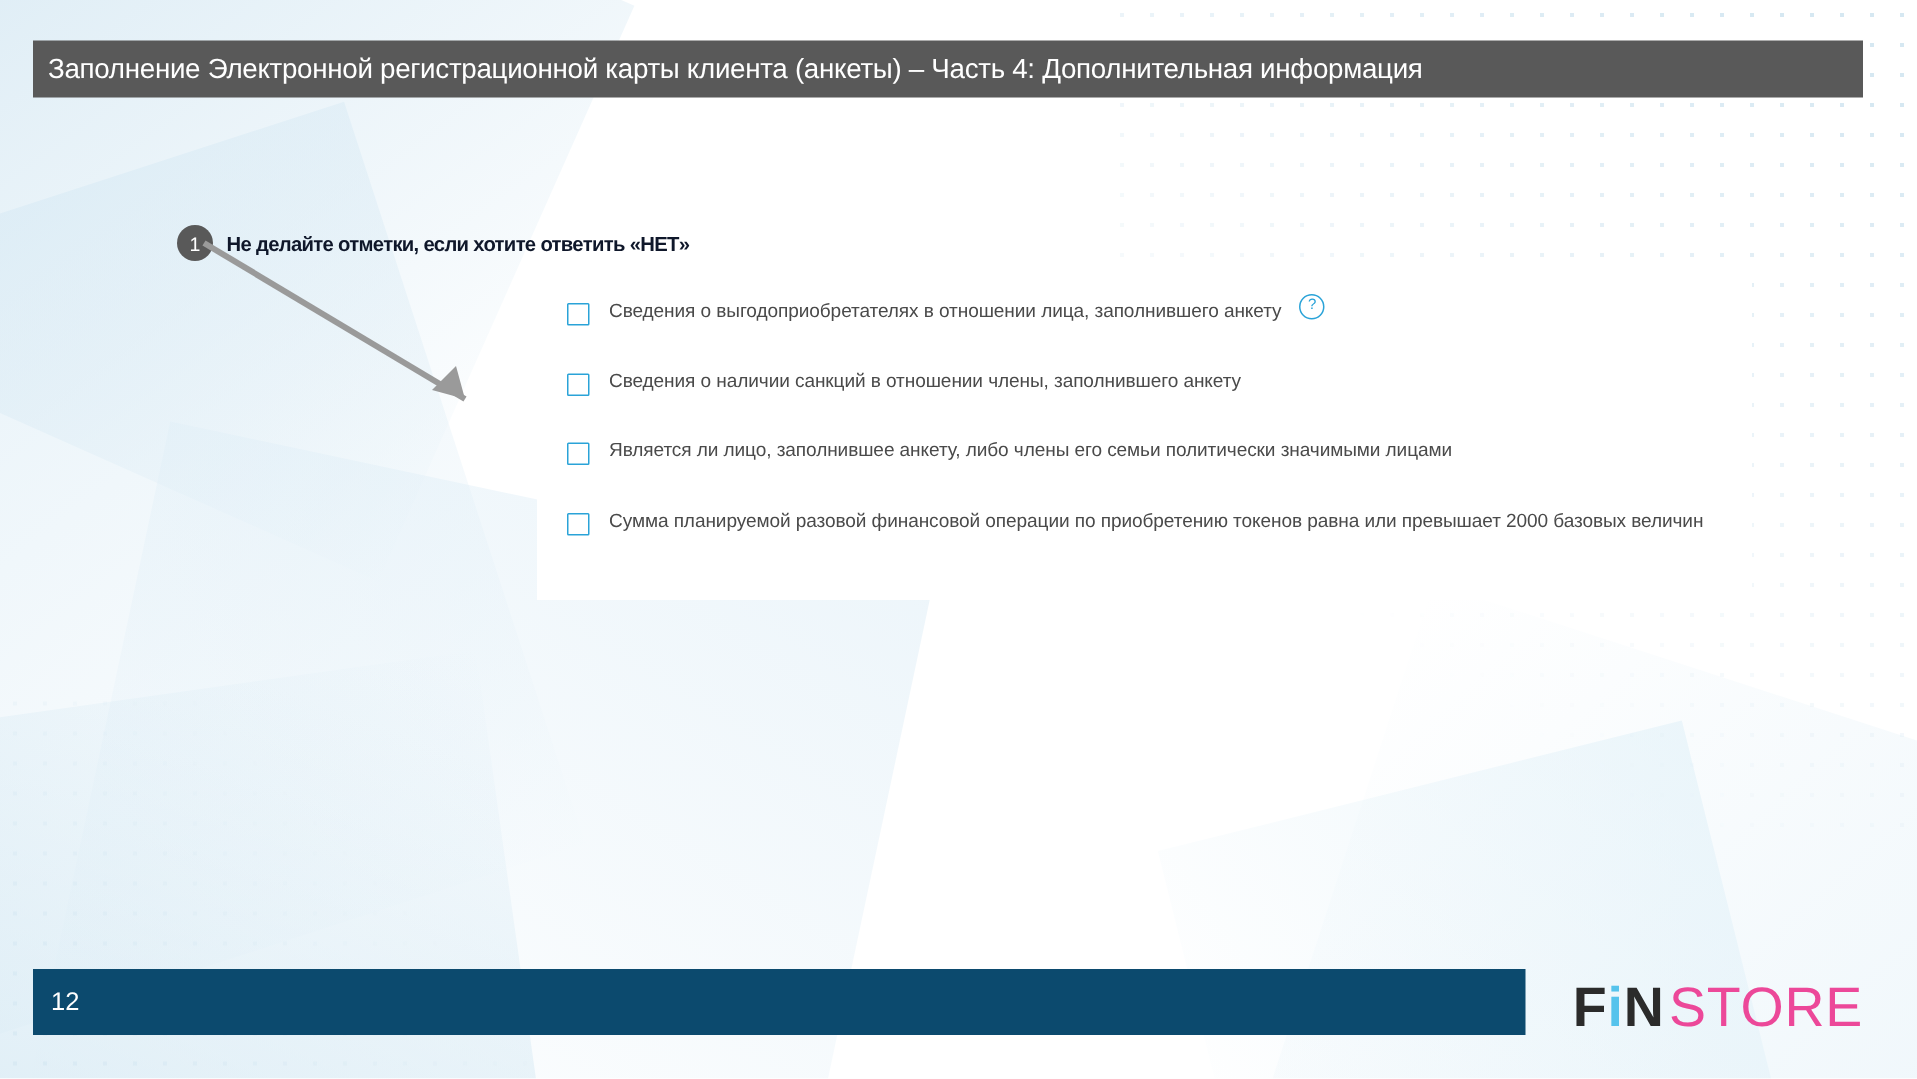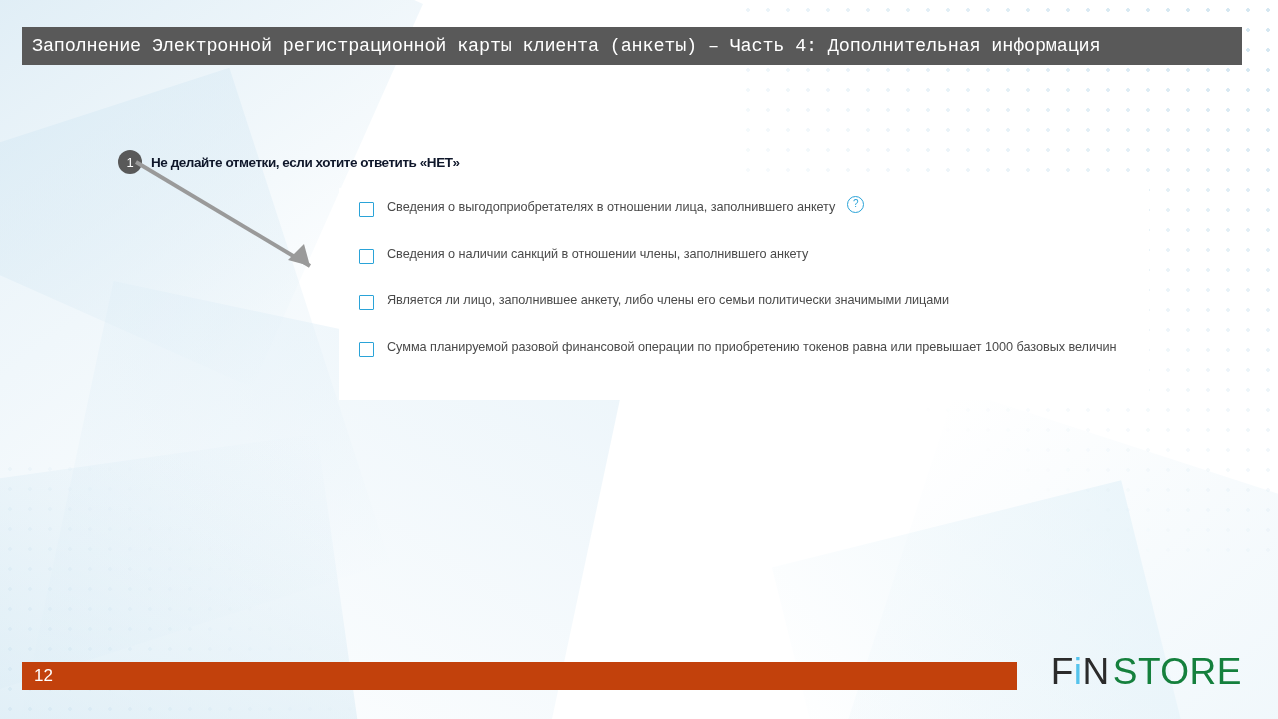--- a/index.html
+++ b/index.html
@@ -95,21 +95,21 @@
     background: #595959;
     display: flex;
     align-items: center;
   }
   .title-bar .title-text {
     color: #ffffff;
     font-size: 18.5px;
     letter-spacing: -0.2px;
     padding-left: 10px;
     white-space: nowrap;
-    font-family: Liberation Mono, monospace;
+    font-family: Liberation Sans, sans-serif;
   }
 
   
   .callout {
     position: absolute;
     left: 118px;
     top: 150px;
     display: flex;
     align-items: center;
     gap: 9px;
@@ -138,21 +138,21 @@
     left: 132px;
     top: 158px;
     width: 210px;
     height: 130px;
     pointer-events: none;
   }
 
   
   .form-card {
     position: absolute;
-    left: 339px;
+    left: 358px;
     top: 188px;
     width: 810px;
     background: #ffffff;
     box-shadow: 0 0 0 0 rgba(0,0,0,0);
     padding: 12px 0 14px 0;
   }
   .check-row {
     display: flex;
     align-items: flex-start;
     padding: 0 16px 0 20px;
@@ -192,49 +192,49 @@
     cursor: pointer;
     font-family: "Liberation Sans", sans-serif;
   }
 
   
   .footer-bar {
     position: absolute;
     left: 22px;
     bottom: 29px;
     width: 995px;
-    height: 28px;
-    background: #c2410c;
+    height: 44px;
+    background: #0c4a6e;
     display: flex;
     align-items: center;
   }
   .page-number {
     color: #ffffff;
     font-size: 17px;
     padding-left: 12px;
     font-family: "Liberation Sans", sans-serif;
   }
   .brand {
     position: absolute;
     right: 36px;
     bottom: 26px;
     display: flex;
     align-items: baseline;
     font-size: 37px;
     letter-spacing: 0.5px;
   }
   .brand .fin {
     color: #2b2b2b;
-    font-weight: normal;
+    font-weight: bold;
   }
   .brand .fin .dot {
     color: #55c3ec;
   }
   .brand .store {
-    color: #15803d;
+    color: #ec4899;
     font-weight: normal;
     margin-left: 3px;
   }
 </style>
 </head>
 <body>
 
 <div class="slide">
 
   <div class="bg-layer">
@@ -274,21 +274,21 @@
       <span class="check-label">Сведения о наличии санкций в отношении члены, заполнившего анкету</span>
     </div>
 
     <div class="check-row">
       <span class="checkbox"></span>
       <span class="check-label">Является ли лицо, заполнившее анкету, либо члены его семьи политически значимыми лицами</span>
     </div>
 
     <div class="check-row">
       <span class="checkbox"></span>
-      <span class="check-label">Сумма планируемой разовой финансовой операции по приобретению токенов равна или превышает 1000 базовых величин</span>
+      <span class="check-label">Сумма планируемой разовой финансовой операции по приобретению токенов равна или превышает 2000 базовых величин</span>
     </div>
 
   </div>
 
   <div class="footer-bar">
     <span class="page-number">12</span>
   </div>
 
   <div class="brand">
     <span class="fin"><span>F</span><span class="dot">i</span><span>N</span></span>

